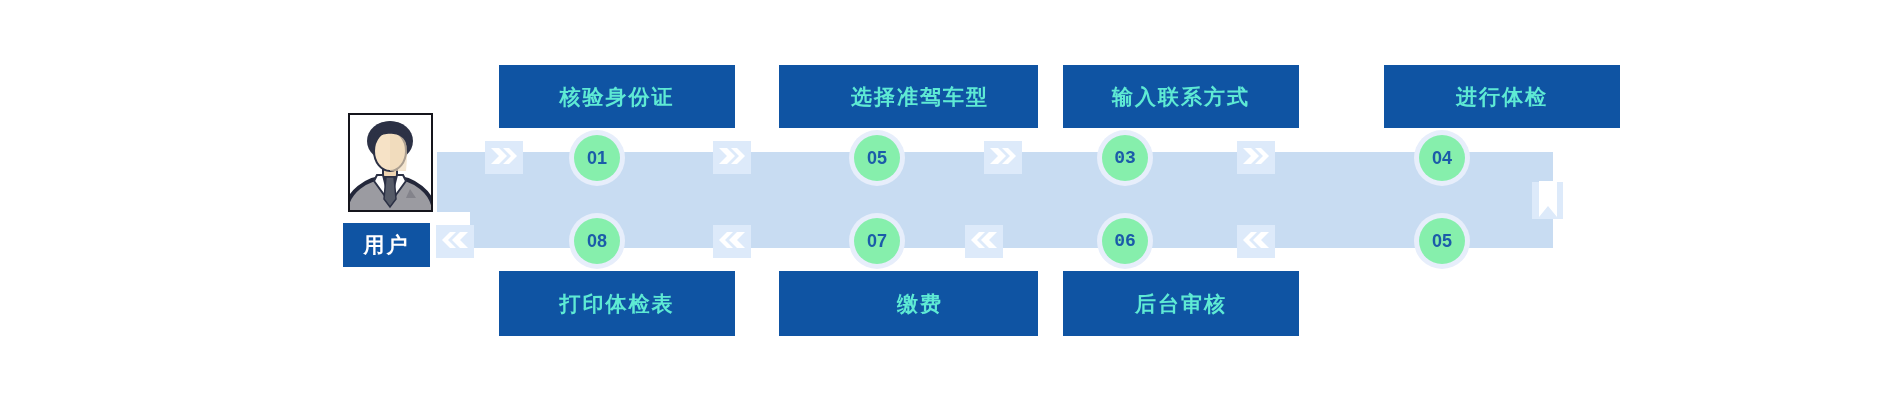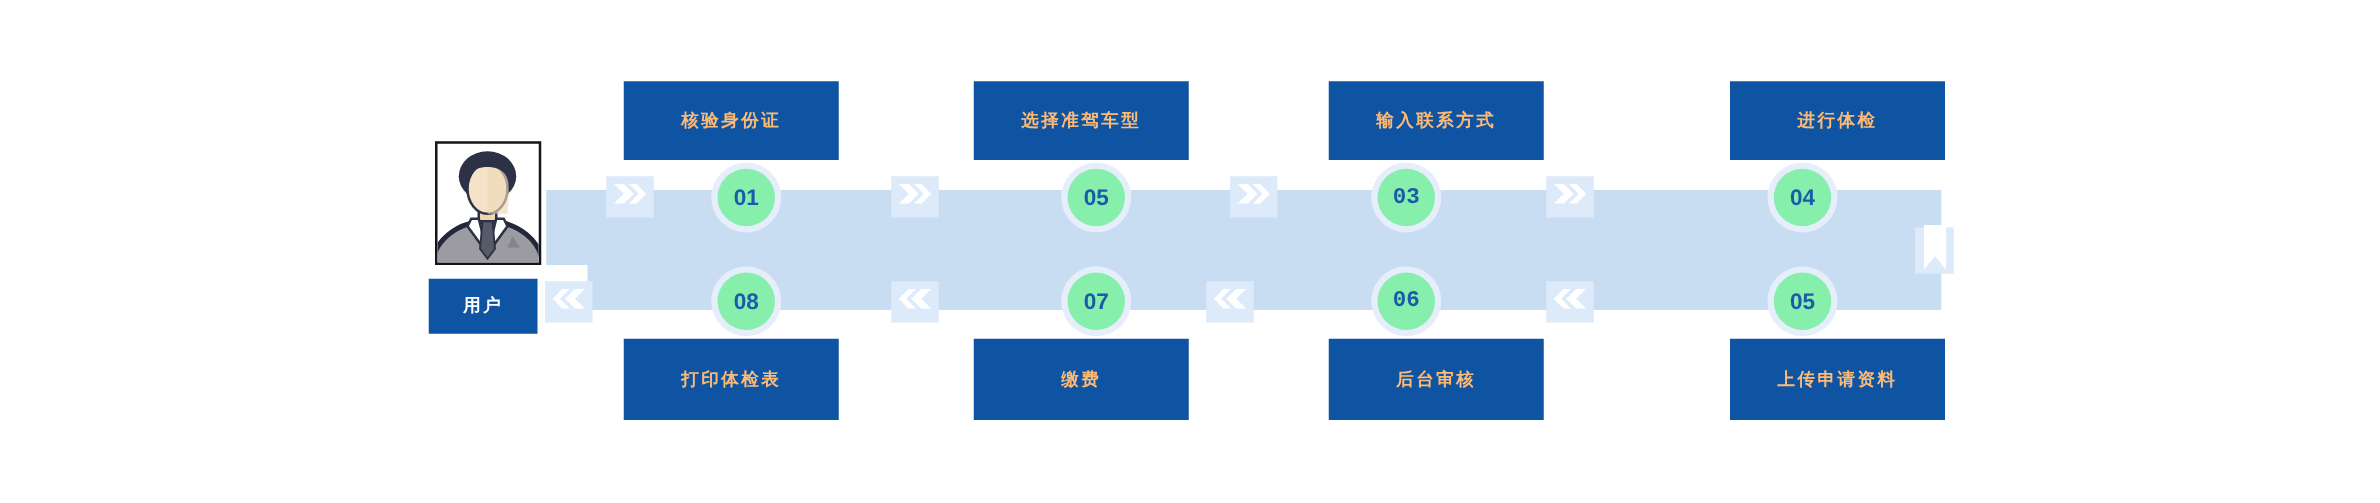--- a/index.html
+++ b/index.html
@@ -23,29 +23,29 @@
   }
   .tile.row-top{top:141px;}
   .tile.row-bottom{top:225px;}
   .tile.t1{left:485px;} .tile.t2{left:713px;} .tile.t3{left:984px;} .tile.t4{left:1237px;}
   .tile.b1{left:436px;} .tile.b2{left:713px;} .tile.b3{left:965px;} .tile.b4{left:1237px;}
   .tile.flip svg{transform:scaleX(-1);}
   .tile.uturn{left:1532px;top:182px;width:31px;height:37px;}
 
   
   .step-box{
-    position:absolute;width:172px;height:63px;
+    position:absolute;width:236px;height:63px;
     background:var(--box-blue,#0f54a3);
-    color:#fdba74;font-size:14px;font-weight:bold;letter-spacing:2px;
+    color:#5eead4;font-size:21px;font-weight:bold;letter-spacing:2px;
     display:flex;align-items:center;justify-content:center;
     white-space:nowrap;
   }
   .step-box.row-top{top:65px;}
   .step-box.row-bottom{top:271px;height:65px;}
-  .pos-c1{left:499px;} .pos-c2{left:779px;} .pos-c3{left:1063px;} .pos-c4{left:1344px;margin-left:40px;}
+  .pos-c1{left:499px;} .pos-c2{left:779px;padding-left:23px;} .pos-c3{left:1063px;} .pos-c4{left:1344px;margin-left:40px;}
 
   
   .num-circle{
     position:absolute;width:46px;height:46px;border-radius:50%;
     background:#86efac;
     box-shadow:0 0 0 5px #e7eefb;
     display:flex;align-items:center;justify-content:center;
     color:var(--number-blue,#1b5ba9);font-size:18px;font-weight:bold;
   }
   .num-circle.row-top{top:135px;}
@@ -54,21 +54,21 @@
 
   
   .avatar{
     position:absolute;left:348px;top:113px;width:85px;height:99px;
     background:#ffffff;border:2px solid #15151c;box-sizing:border-box;
     overflow:hidden;
   }
   .user-label{
     position:absolute;left:343px;top:223px;width:87px;height:44px;
     background:var(--box-blue,#0f54a3);
-    color:#ffffff;font-size:14px;font-weight:bold;letter-spacing:2px;
+    color:#ffffff;font-size:21px;font-weight:bold;letter-spacing:2px;
     display:flex;align-items:center;justify-content:center;
   }
 </style>
 </head>
 <body>
 
 <div class="canvas">
 
   <div class="band top"></div>
   <div class="band bottom"></div>
@@ -174,15 +174,14 @@
   <div class="num-circle row-top cir-c4">04</div>
 
   <div class="num-circle row-bottom cir-c1">08</div>
   <div class="num-circle row-bottom cir-c2">07</div>
   <div class="num-circle row-bottom cir-c3">06</div>
   <div class="num-circle row-bottom cir-c4">05</div>
 
   <div class="step-box row-bottom pos-c1">打印体检表</div>
   <div class="step-box row-bottom pos-c2">缴费</div>
   <div class="step-box row-bottom pos-c3">后台审核</div>
-  <div class="step-box row-bottom pos-c4">上传申请资料</div>
 
 </div>
 
 </body></html>

